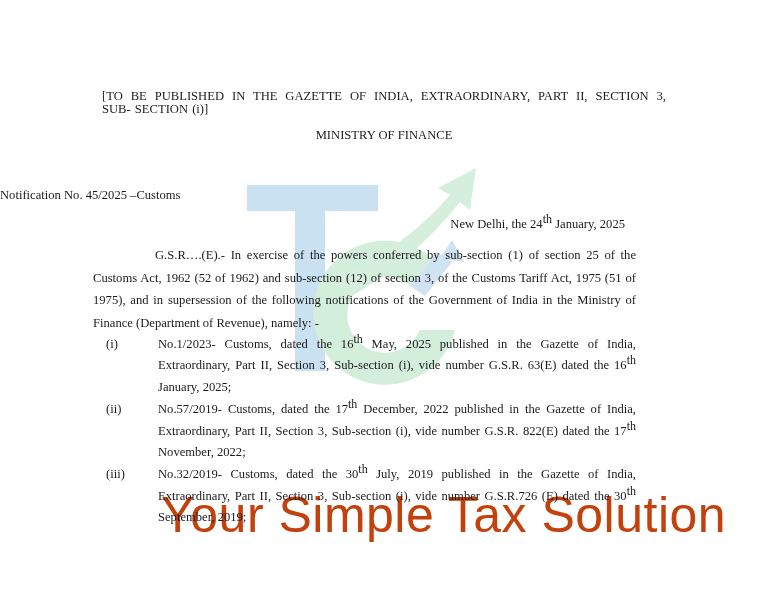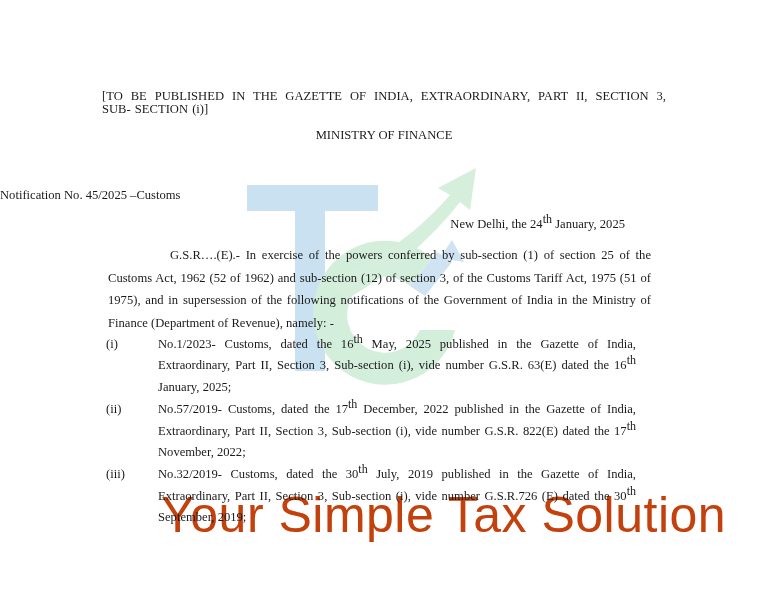--- a/index.html
+++ b/index.html
@@ -98,21 +98,21 @@
       position: absolute;
       right: 143px;
       top: 217px;
       line-height: 14px;
       white-space: nowrap;
     }
     sup { font-size: 12px; vertical-align: 5px; line-height: 0; }
 
     .preamble {
       position: absolute;
-      left: 108px;
+      left: 93px;
       top: 244px;
       width: 543px;
       line-height: 22.6px;
       text-align: justify;
       text-indent: 62px;
       font-family: Liberation Serif, serif;
     }
 
     .items {
       position: absolute;

